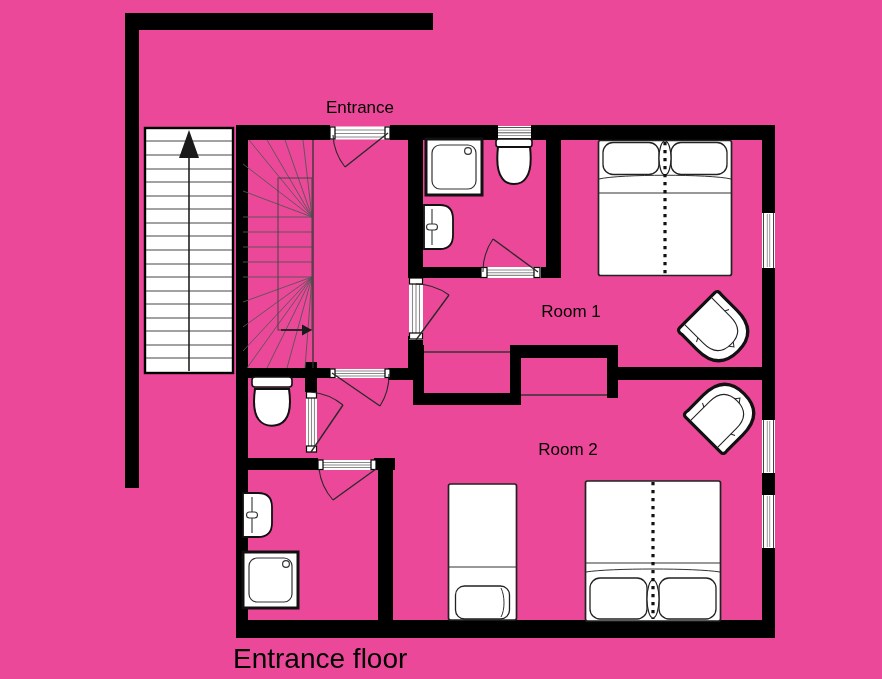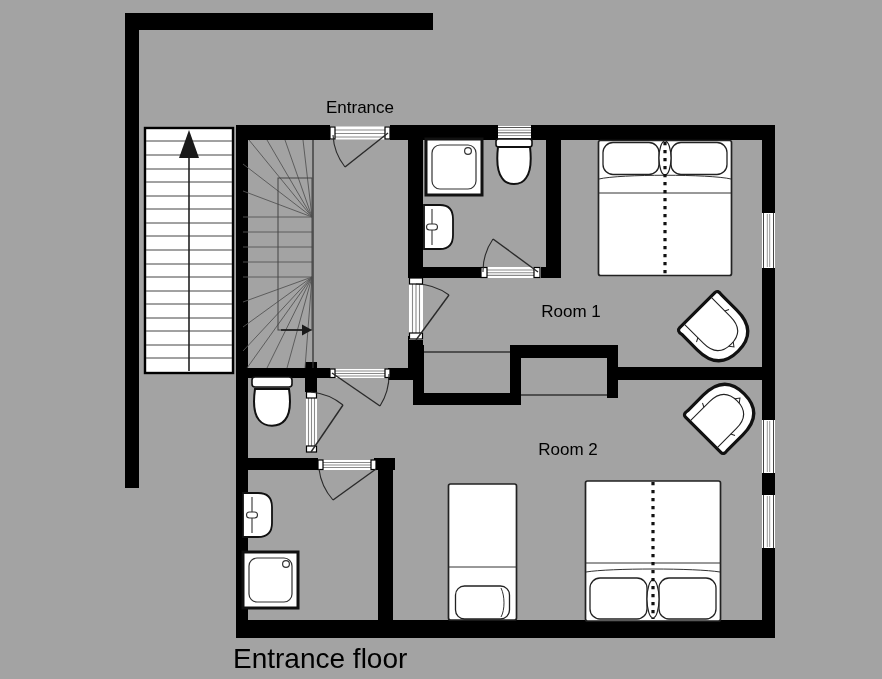--- a/index.html
+++ b/index.html
@@ -1,16 +1,16 @@
 <!DOCTYPE html>
 <html><head>
 <meta charset="utf-8">
 <style>
   html,body{margin:0;padding:0;background:#fff;}
-  #stage{position:relative;width:882px;height:679px;background:#a3a3a3;overflow:hidden;
+  #stage{position:relative;width:882px;height:679px;background:#ec4899;overflow:hidden;
          font-family:"Liberation Sans",sans-serif;}
   svg{display:block;}
   .lbl{font-family:"Liberation Sans",sans-serif;fill:#000;}
   .lbl-room{font-size:17px;}
   .lbl-title{font-size:28px;}
 </style>
 </head>
 <body>
 
 <div id="stage">

